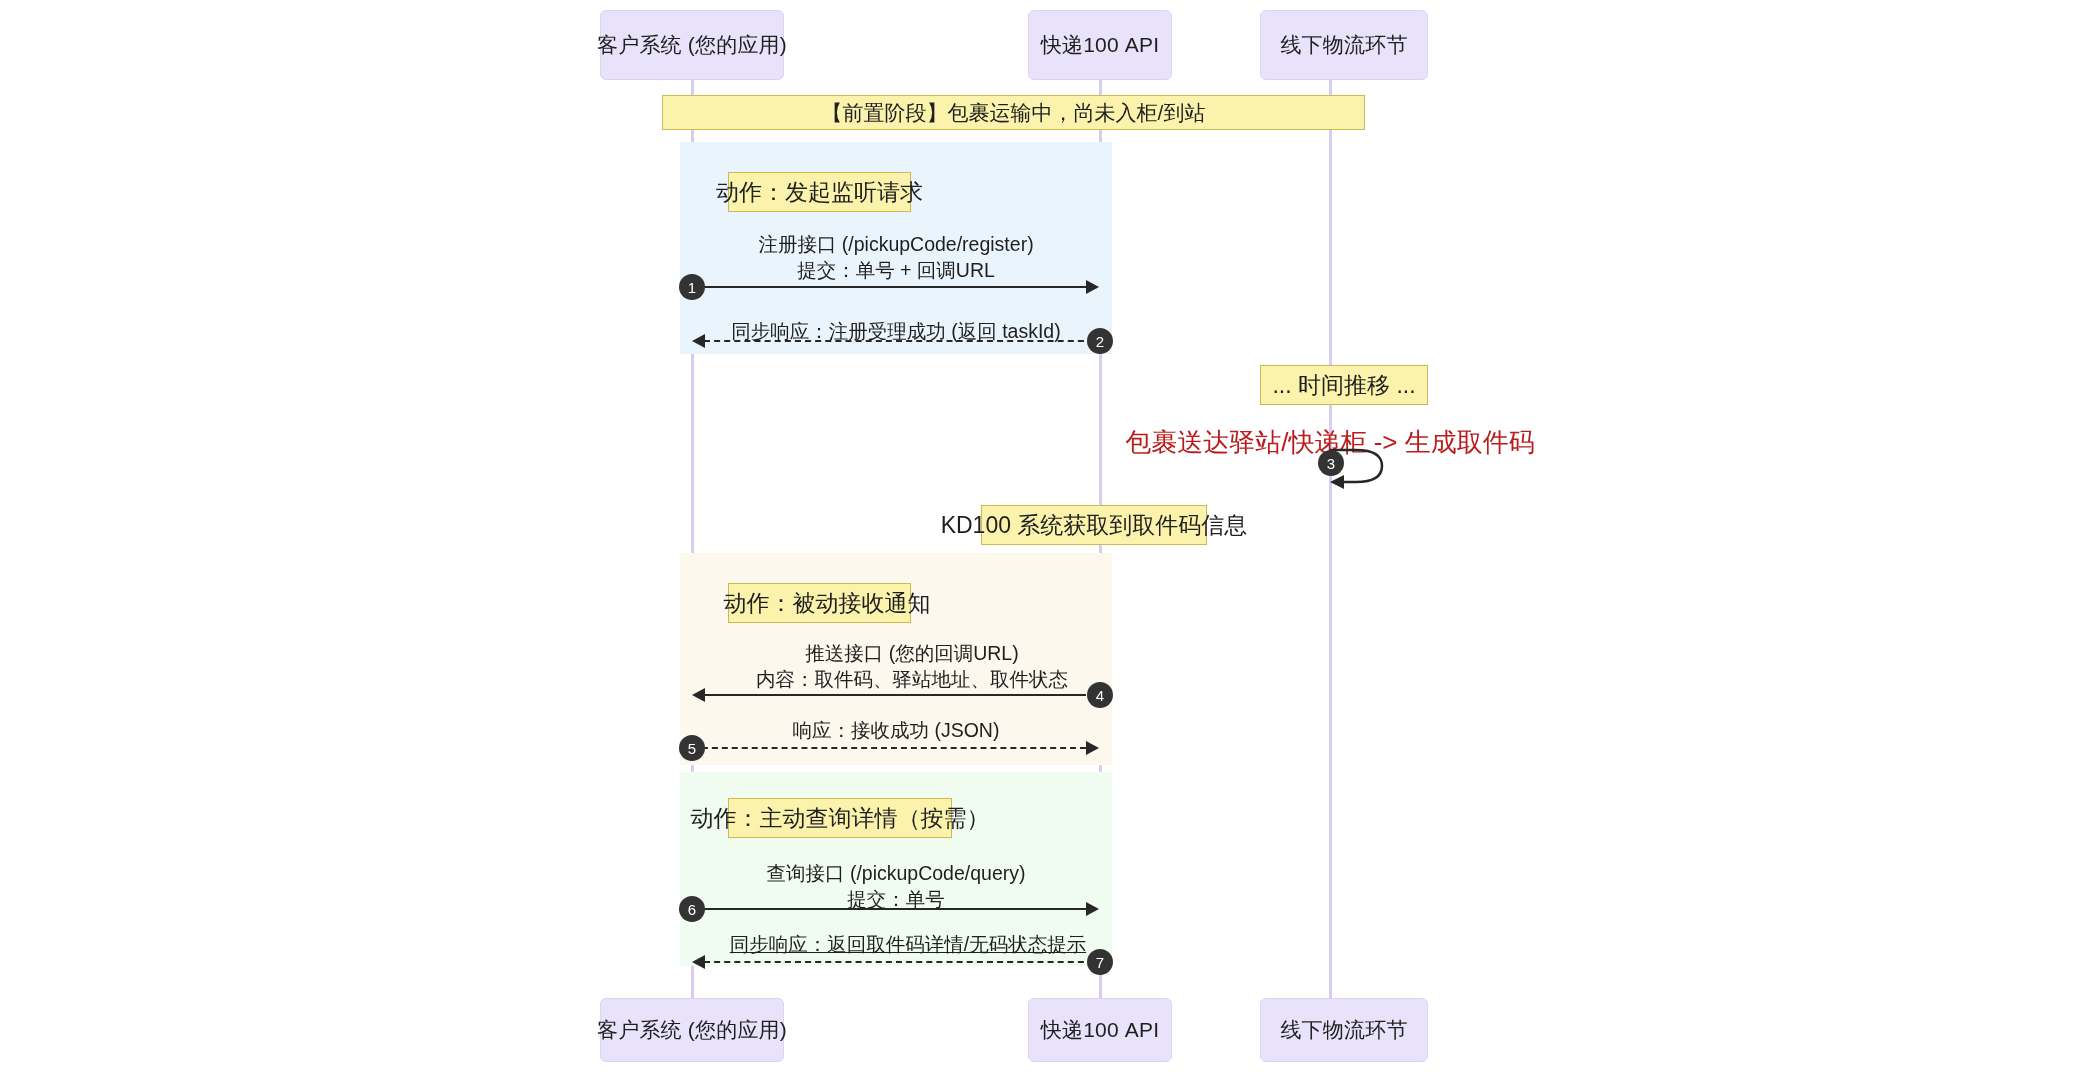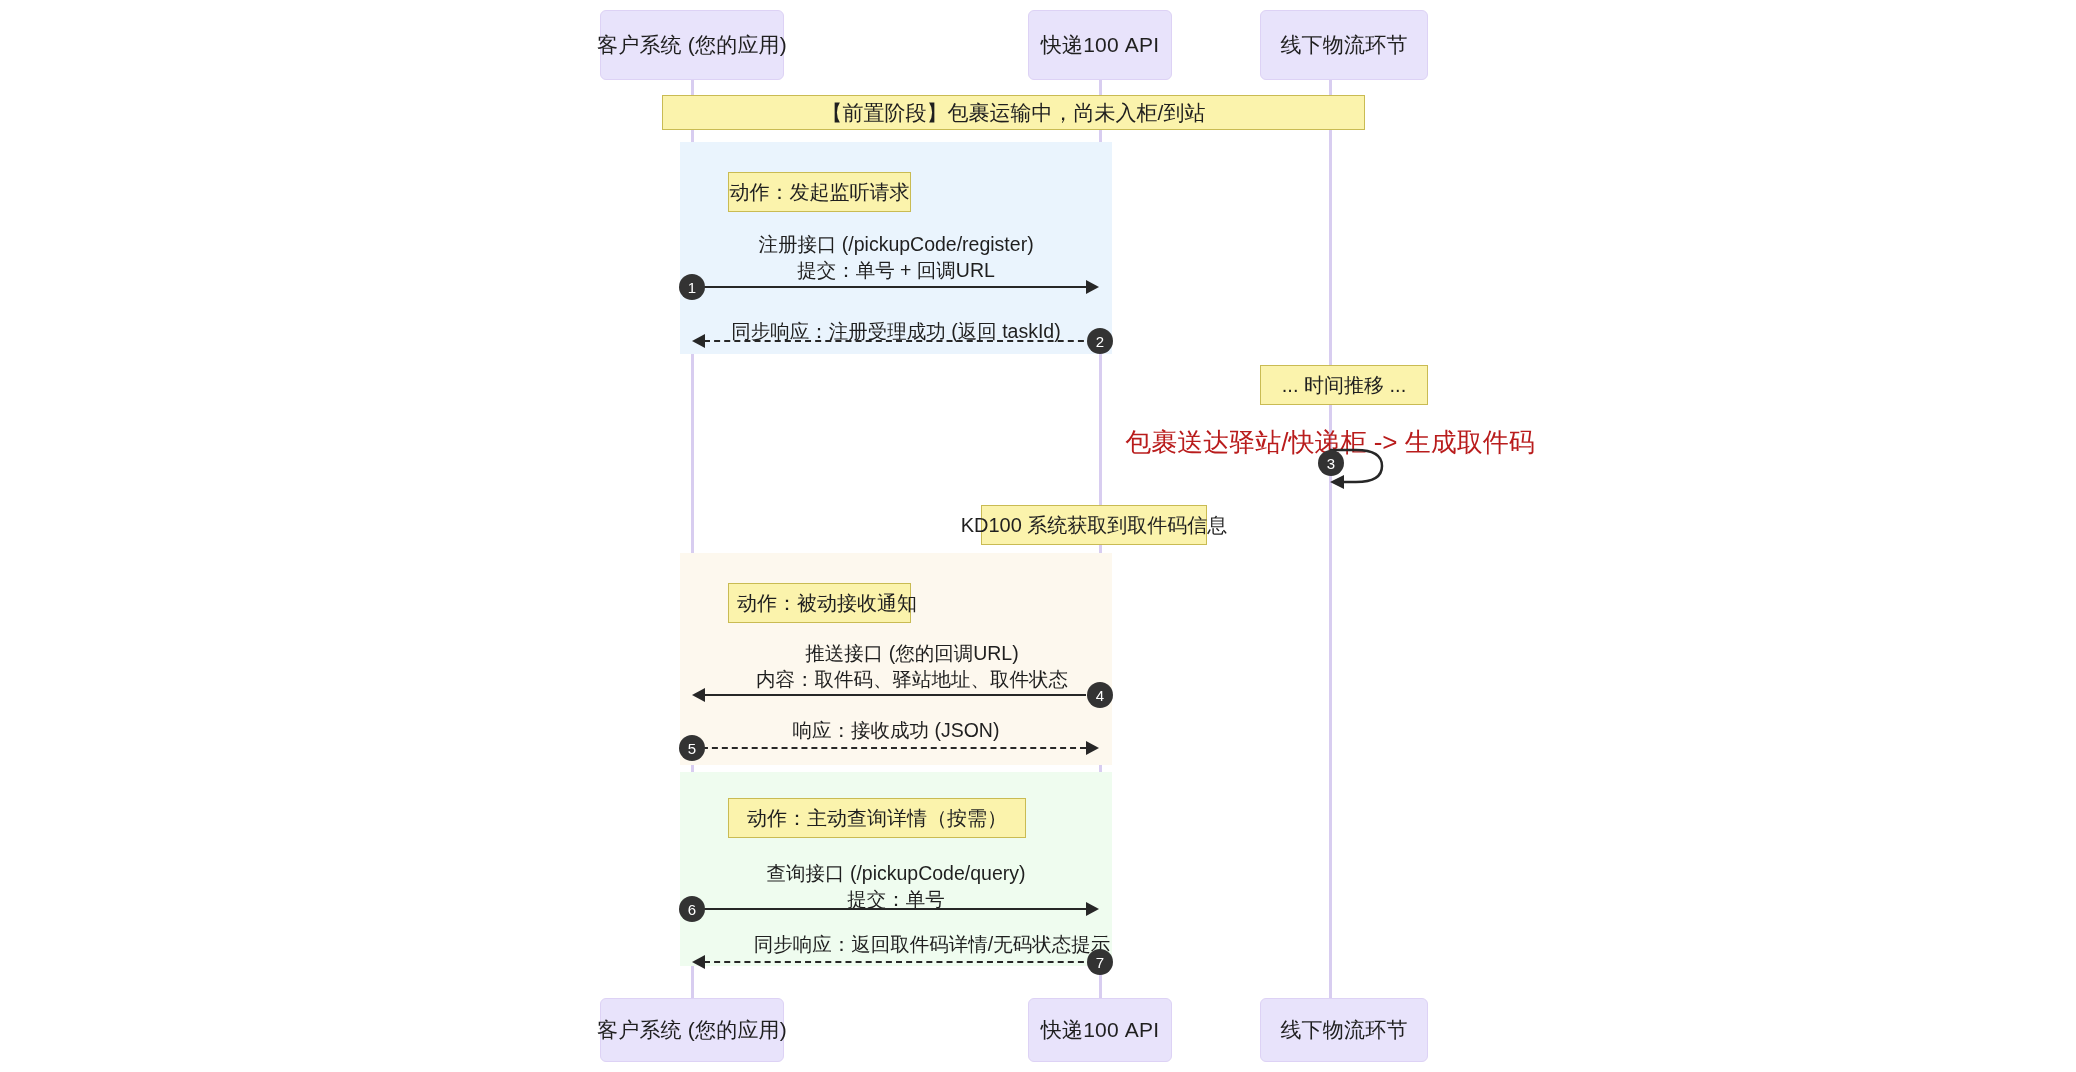--- a/index.html
+++ b/index.html
@@ -69,21 +69,21 @@
 
   
   .note {
     position: absolute;
     box-sizing: border-box;
     background: #fbf3ac;
     border: 1px solid #c9bb53;
     display: flex;
     align-items: center;
     justify-content: center;
-    font-size: 20px;
+    font-size: 23px;
     color: #1f1f1f;
     white-space: nowrap;
     padding: 0 14px;
   }
 
   
   .msg-label {
     position: absolute;
     text-align: center;
     font-size: 19.5px;
@@ -218,33 +218,33 @@
   <div class="arrow-head left" style="left:692px; top:688px;"></div>
   <div class="seqnum" style="left:1087px; top:682px;">4</div>
 
   <div class="msg-label" style="left:896px; top:718px;">
     <div>响应：接收成功 (JSON)</div>
   </div>
   <div class="arrow dashed" style="left:692px; top:747px; width:394px;"></div>
   <div class="arrow-head right" style="left:1086px; top:741px;"></div>
   <div class="seqnum" style="left:679px; top:735px;">5</div>
 
-  <div class="note" style="left:728px; top:798px; width:298px; height:40px;">
+  <div class="note" style="left:728px; top:798px; width:224px; height:40px;">
     <span>动作：主动查询详情（按需）</span>
   </div>
 
   <div class="msg-label" style="left:896px; top:861px;">
     <div>查询接口 (/pickupCode/query)</div>
     <div>提交：单号</div>
   </div>
   <div class="arrow" style="left:692px; top:908px; width:394px;"></div>
   <div class="arrow-head right" style="left:1086px; top:902px;"></div>
   <div class="seqnum" style="left:679px; top:896px;">6</div>
 
-  <div class="msg-label" style="left:932px; top:932px;">
+  <div class="msg-label" style="left:908px; top:932px;text-decoration:underline;">
     <div>同步响应：返回取件码详情/无码状态提示</div>
   </div>
   <div class="arrow dashed" style="left:704px; top:961px; width:390px;"></div>
   <div class="arrow-head left" style="left:692px; top:955px;"></div>
   <div class="seqnum" style="left:1087px; top:949px;">7</div>
 
   <div class="actor" style="left:600px; top:998px; width:184px; height:64px;">
     <span>客户系统 (您的应用)</span>
   </div>
   <div class="actor" style="left:1028px; top:998px; width:144px; height:64px;">

